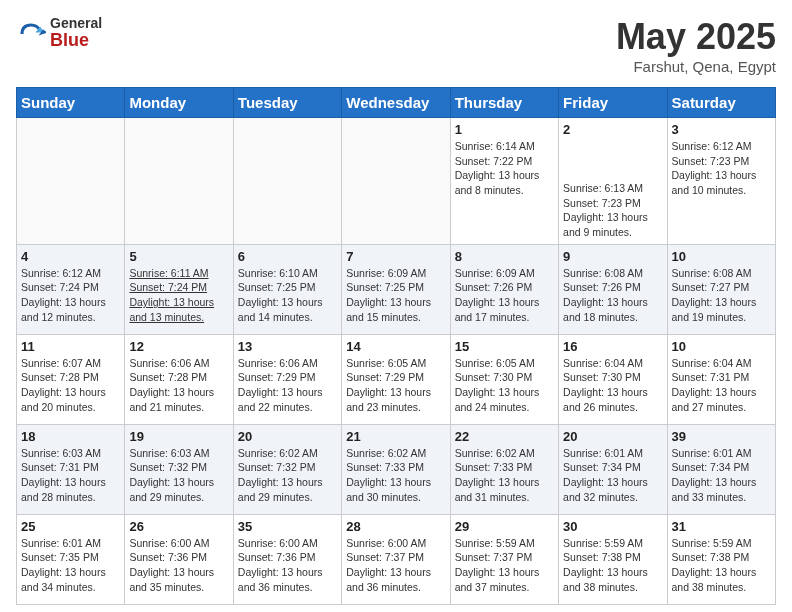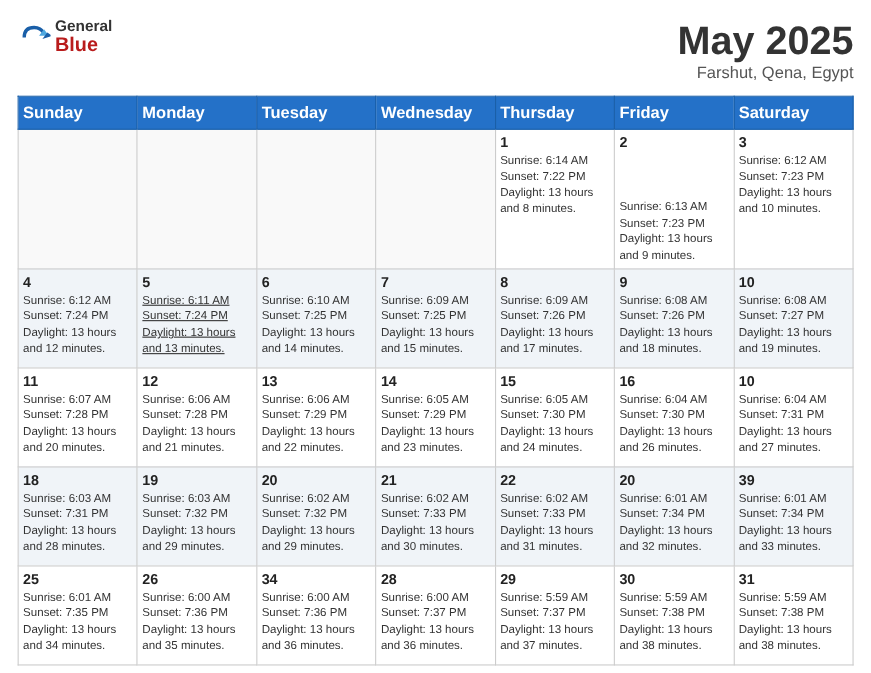--- a/index.html
+++ b/index.html
@@ -315,21 +315,21 @@
 and 34 minutes.</div>
         </td>
         <td class="">
           <div class="day-num">26</div>
           <div class="cell-text" style="white-space: pre-wrap;">Sunrise: 6:00 AM
 Sunset: 7:36 PM
 Daylight: 13 hours
 and 35 minutes.</div>
         </td>
         <td class="">
-          <div class="day-num">34</div>
+          <div class="day-num">35</div>
           <div class="cell-text" style="white-space: pre-wrap;">Sunrise: 6:00 AM
 Sunset: 7:36 PM
 Daylight: 13 hours
 and 36 minutes.</div>
         </td>
         <td class="">
           <div class="day-num">28</div>
           <div class="cell-text" style="white-space: pre-wrap;">Sunrise: 6:00 AM
 Sunset: 7:37 PM
 Daylight: 13 hours

